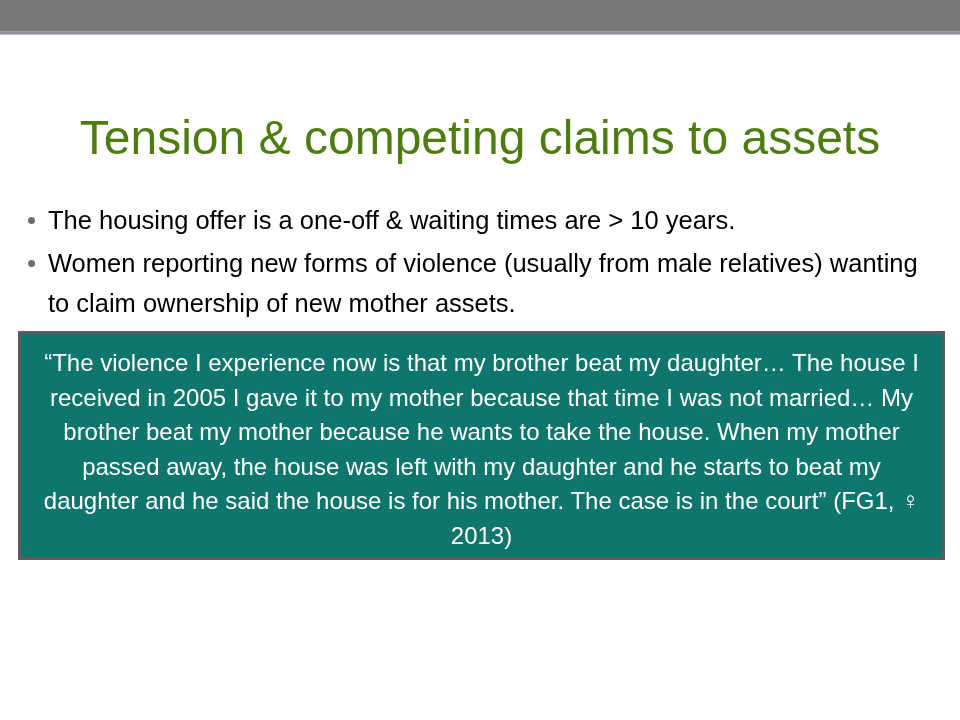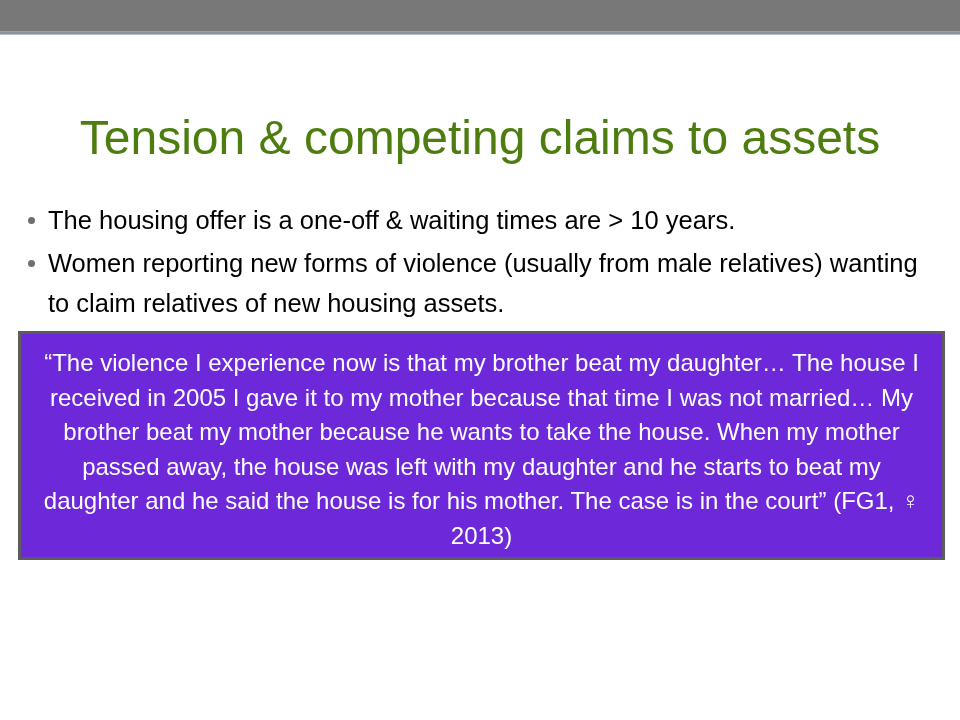--- a/index.html
+++ b/index.html
@@ -96,21 +96,21 @@
     background: #6f6f6f;
   }
 
   
   .quote-box {
     position: absolute;
     left: 18px;
     top: 331px;
     width: 927px;
     height: 229px;
-    background: #6d28d9;
+    background: #0f766e;
     border: 3px solid #5c5c5c;
     box-sizing: border-box;
     padding: 12px 14px 0 14px;
   }
   .quote-text {
     color: #ffffff;
     font-size: 24px;
     line-height: 34.5px;
     text-align: center;
     margin: 0;
@@ -121,21 +121,21 @@
 
 <div class="slide">
 
   <div class="top-band"></div>
   <div class="top-band-rule"></div>
 
   <h1 class="title">Tension &amp; competing claims to assets</h1>
 
   <div class="bullets-top">
     <p class="bullet">The housing offer is a one-off &amp; waiting times are &gt; 10 years.</p>
-    <p class="bullet">Women reporting new forms of violence (usually from male relatives) wanting to claim relatives of new housing assets.</p>
+    <p class="bullet">Women reporting new forms of violence (usually from male relatives) wanting to claim ownership of new mother assets.</p>
   </div>
 
   <div class="quote-box">
     <p class="quote-text">“The violence I experience now is that my brother beat my daughter… The house I received in 2005 I gave it to my mother because that time I was not married… My brother beat my mother because he wants to take the house. When my mother passed away, the house was left with my daughter and he starts to beat my daughter and he said the house is for his mother. The case is in the court” (FG1, ♀ 2013)</p>
   </div>
 
 
 </div>
 
 </body></html>

